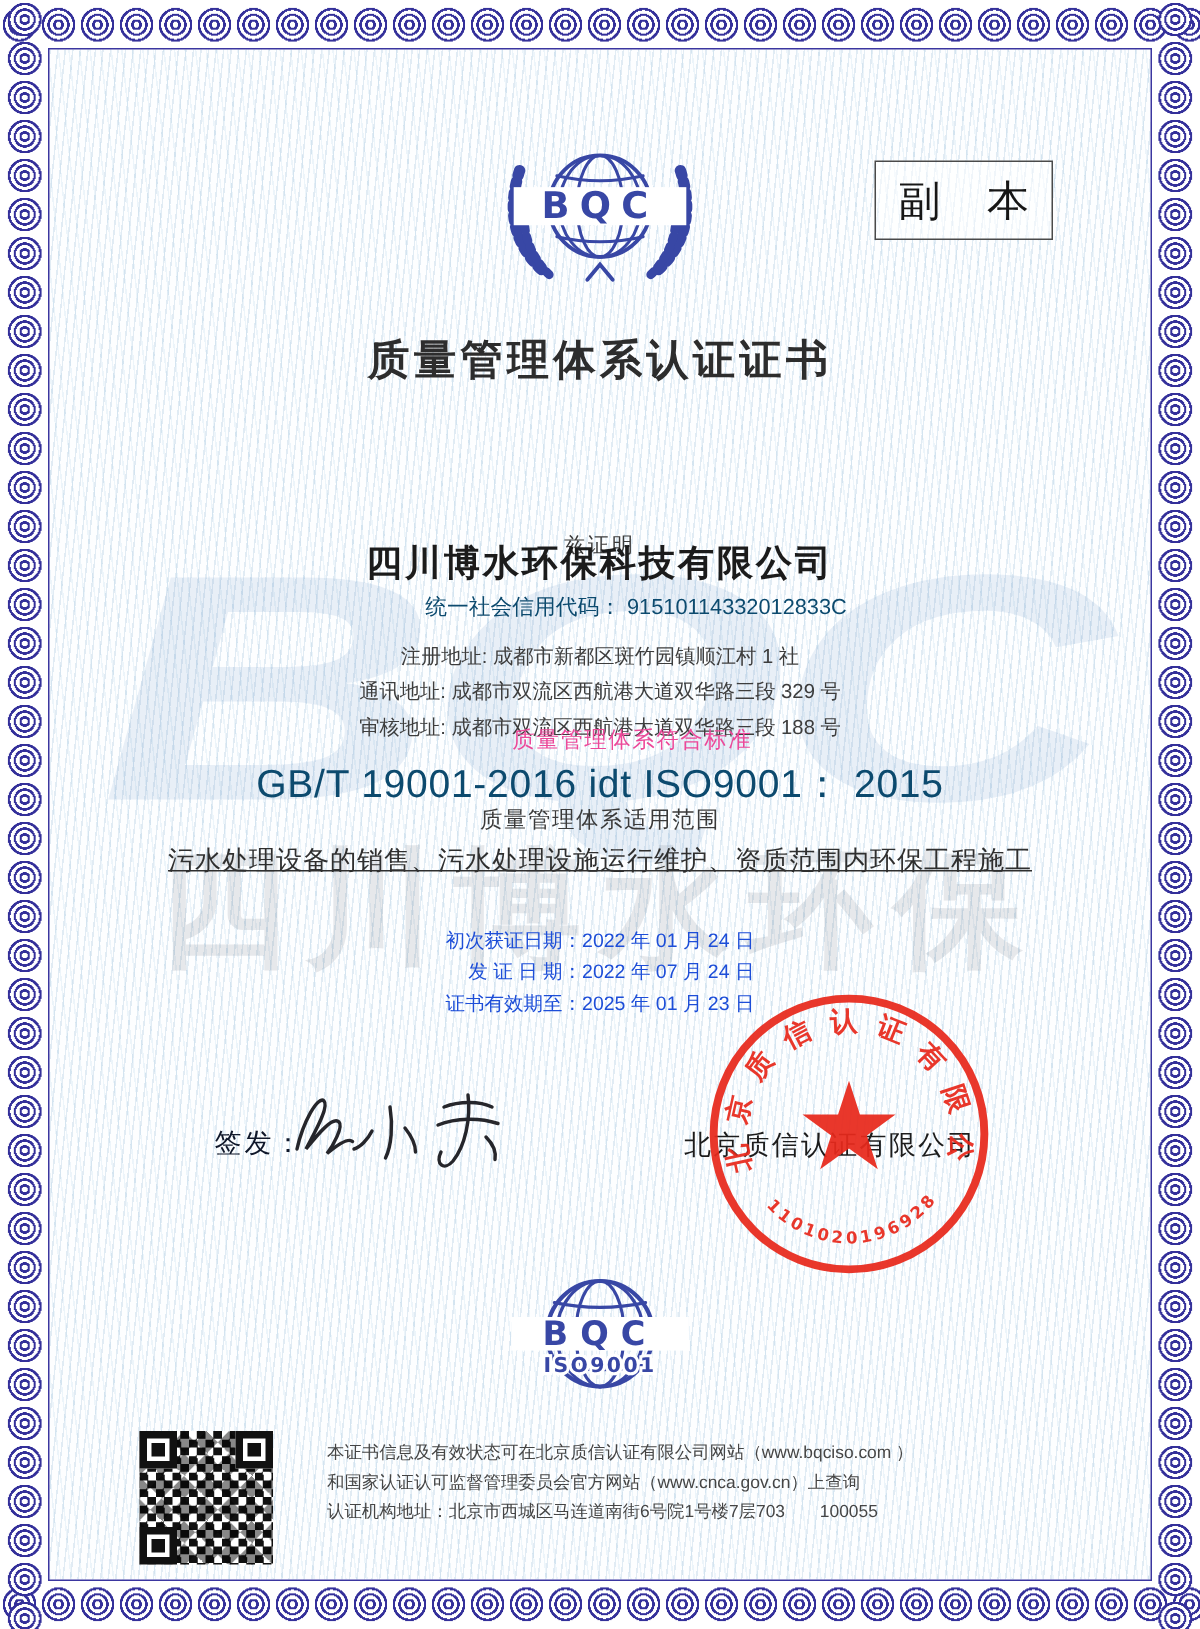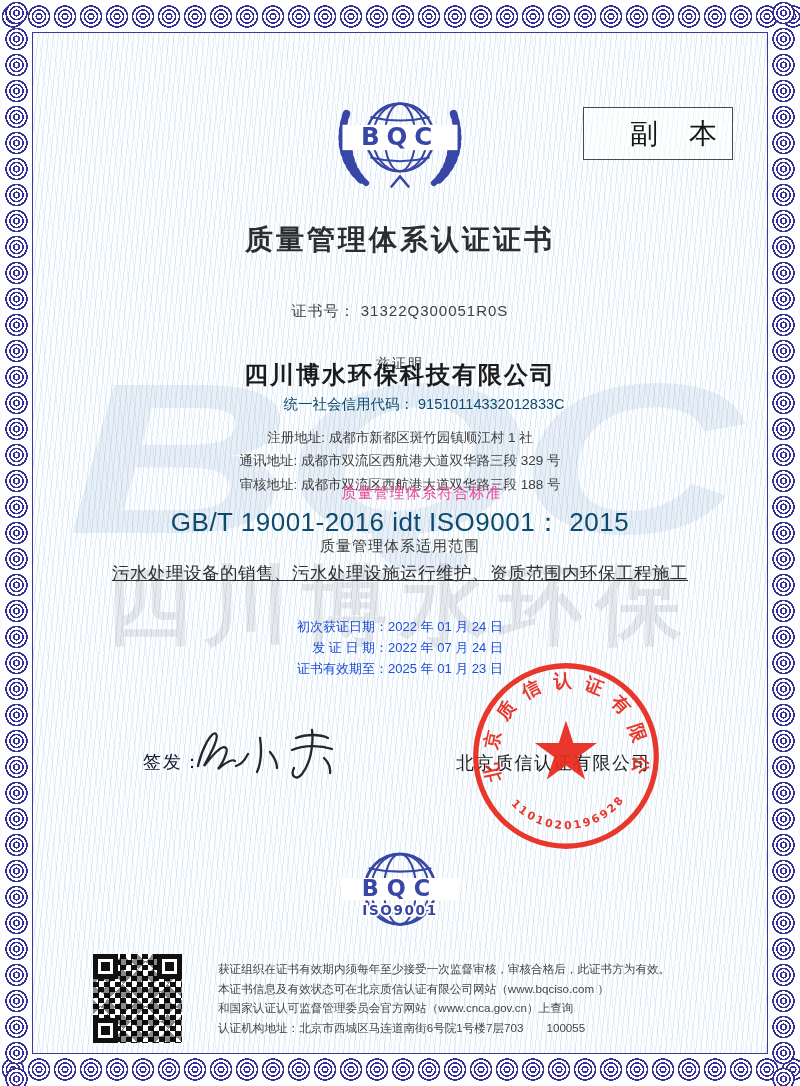--- a/index.html
+++ b/index.html
@@ -23,21 +23,21 @@
   
   .wm{position:absolute;left:0;right:0;text-align:center;z-index:1;font-weight:bold;white-space:nowrap;pointer-events:none;}
   .wm-bqc{top:335px;font-size:215px;font-style:italic;color:rgba(105,150,195,.14);transform:scaleX(1.45);letter-spacing:-6px;}
   .wm-co{top:548px;font-size:86px;letter-spacing:12px;color:rgba(110,120,132,.16);}
   
   .abs{position:absolute;z-index:3;}
   .ctr{left:0;right:0;text-align:center;}
   .logo-top{left:310px;top:85px;width:180px;height:110px;}
   .copy-box{left:583px;top:107px;width:117px;height:51px;border:1.5px solid #4a4a4a;background:rgba(255,255,255,.5);
             display:flex;align-items:center;justify-content:center;font-family:"Liberation Serif","DejaVu Serif",serif;
-            font-size:28px;color:#161616;letter-spacing:12px;text-indent:12px;padding-left:31px;}
+            font-size:28px;color:#161616;letter-spacing:12px;text-indent:12px;}
   .title{top:221px;font-size:28px;font-weight:600;letter-spacing:3px;color:#2d2d2d;margin:0;}
   .cert-no{top:302px;font-size:15px;color:#3e3e3e;letter-spacing:1px;}
   .certify{top:355px;font-size:14px;color:#3a3a3a;letter-spacing:2px;}
   .company{top:359px;font-size:24px;font-weight:bold;color:#1b1b1b;letter-spacing:2px;}
   .credit{top:395px;font-size:14.5px;color:#0c4a6e;margin-left:48px;}
   .addresses{top:426px;font-size:13.5px;color:#3d3d3d;line-height:23.4px;}
   .std-caption{top:484px;font-size:15px;color:#ec4899;letter-spacing:1px;margin-left:43px;}
   .standard{top:505px;font-size:26px;color:#0c4a6e;letter-spacing:.5px;}
   .scope-caption{top:537px;font-size:15px;color:#3a3a3a;letter-spacing:1px;}
   .scope{top:561px;font-size:17.5px;color:#2f2f2f;letter-spacing:.5px;text-decoration:underline;}
@@ -89,24 +89,20 @@
     <rect x="32" y="47" width="136" height="30" fill="#ffffff"></rect>
     <text x="100" y="71" text-anchor="middle" font-size="29" font-weight="bold" letter-spacing="8" fill="#3847a5">BQC</text>
   </svg>
 
   <div class="abs copy-box">
     <span>副 本</span>
   </div>
 
   <h1 class="abs ctr title">质量管理体系认证证书</h1>
 
-  <div class="abs ctr cert-no">
-    <span>证书号：</span>
-    <span>31322Q300051R0S</span>
-  </div>
 
   <div class="abs ctr certify">兹证明</div>
   <div class="abs ctr company">四川博水环保科技有限公司</div>
 
   <div class="abs ctr credit">
     <span>统一社会信用代码：</span>
     <span>91510114332012833C</span>
   </div>
 
   <div class="abs ctr addresses">
@@ -171,18 +167,17 @@
     <text x="80" y="86" text-anchor="middle" font-size="17" font-weight="bold" letter-spacing="2" fill="#3847a5" style="paint-order:stroke;stroke:#ffffff;stroke-width:5">ISO9001</text>
   </svg>
 
   <div class="abs qr">
     <div class="qf qf-tl"></div>
     <div class="qf qf-tr"></div>
     <div class="qf qf-bl"></div>
   </div>
 
   <div class="abs footer">
-    <div>获证组织在证书有效期内须每年至少接受一次监督审核，审核合格后，此证书方为有效。</div>
     <div>本证书信息及有效状态可在北京质信认证有限公司网站（www.bqciso.com ）</div>
     <div>和国家认证认可监督管理委员会官方网站（www.cnca.gov.cn）上查询</div>
     <div>认证机构地址：北京市西城区马连道南街6号院1号楼7层703　　100055</div>
   </div>
 </div>
 
 </body></html>

